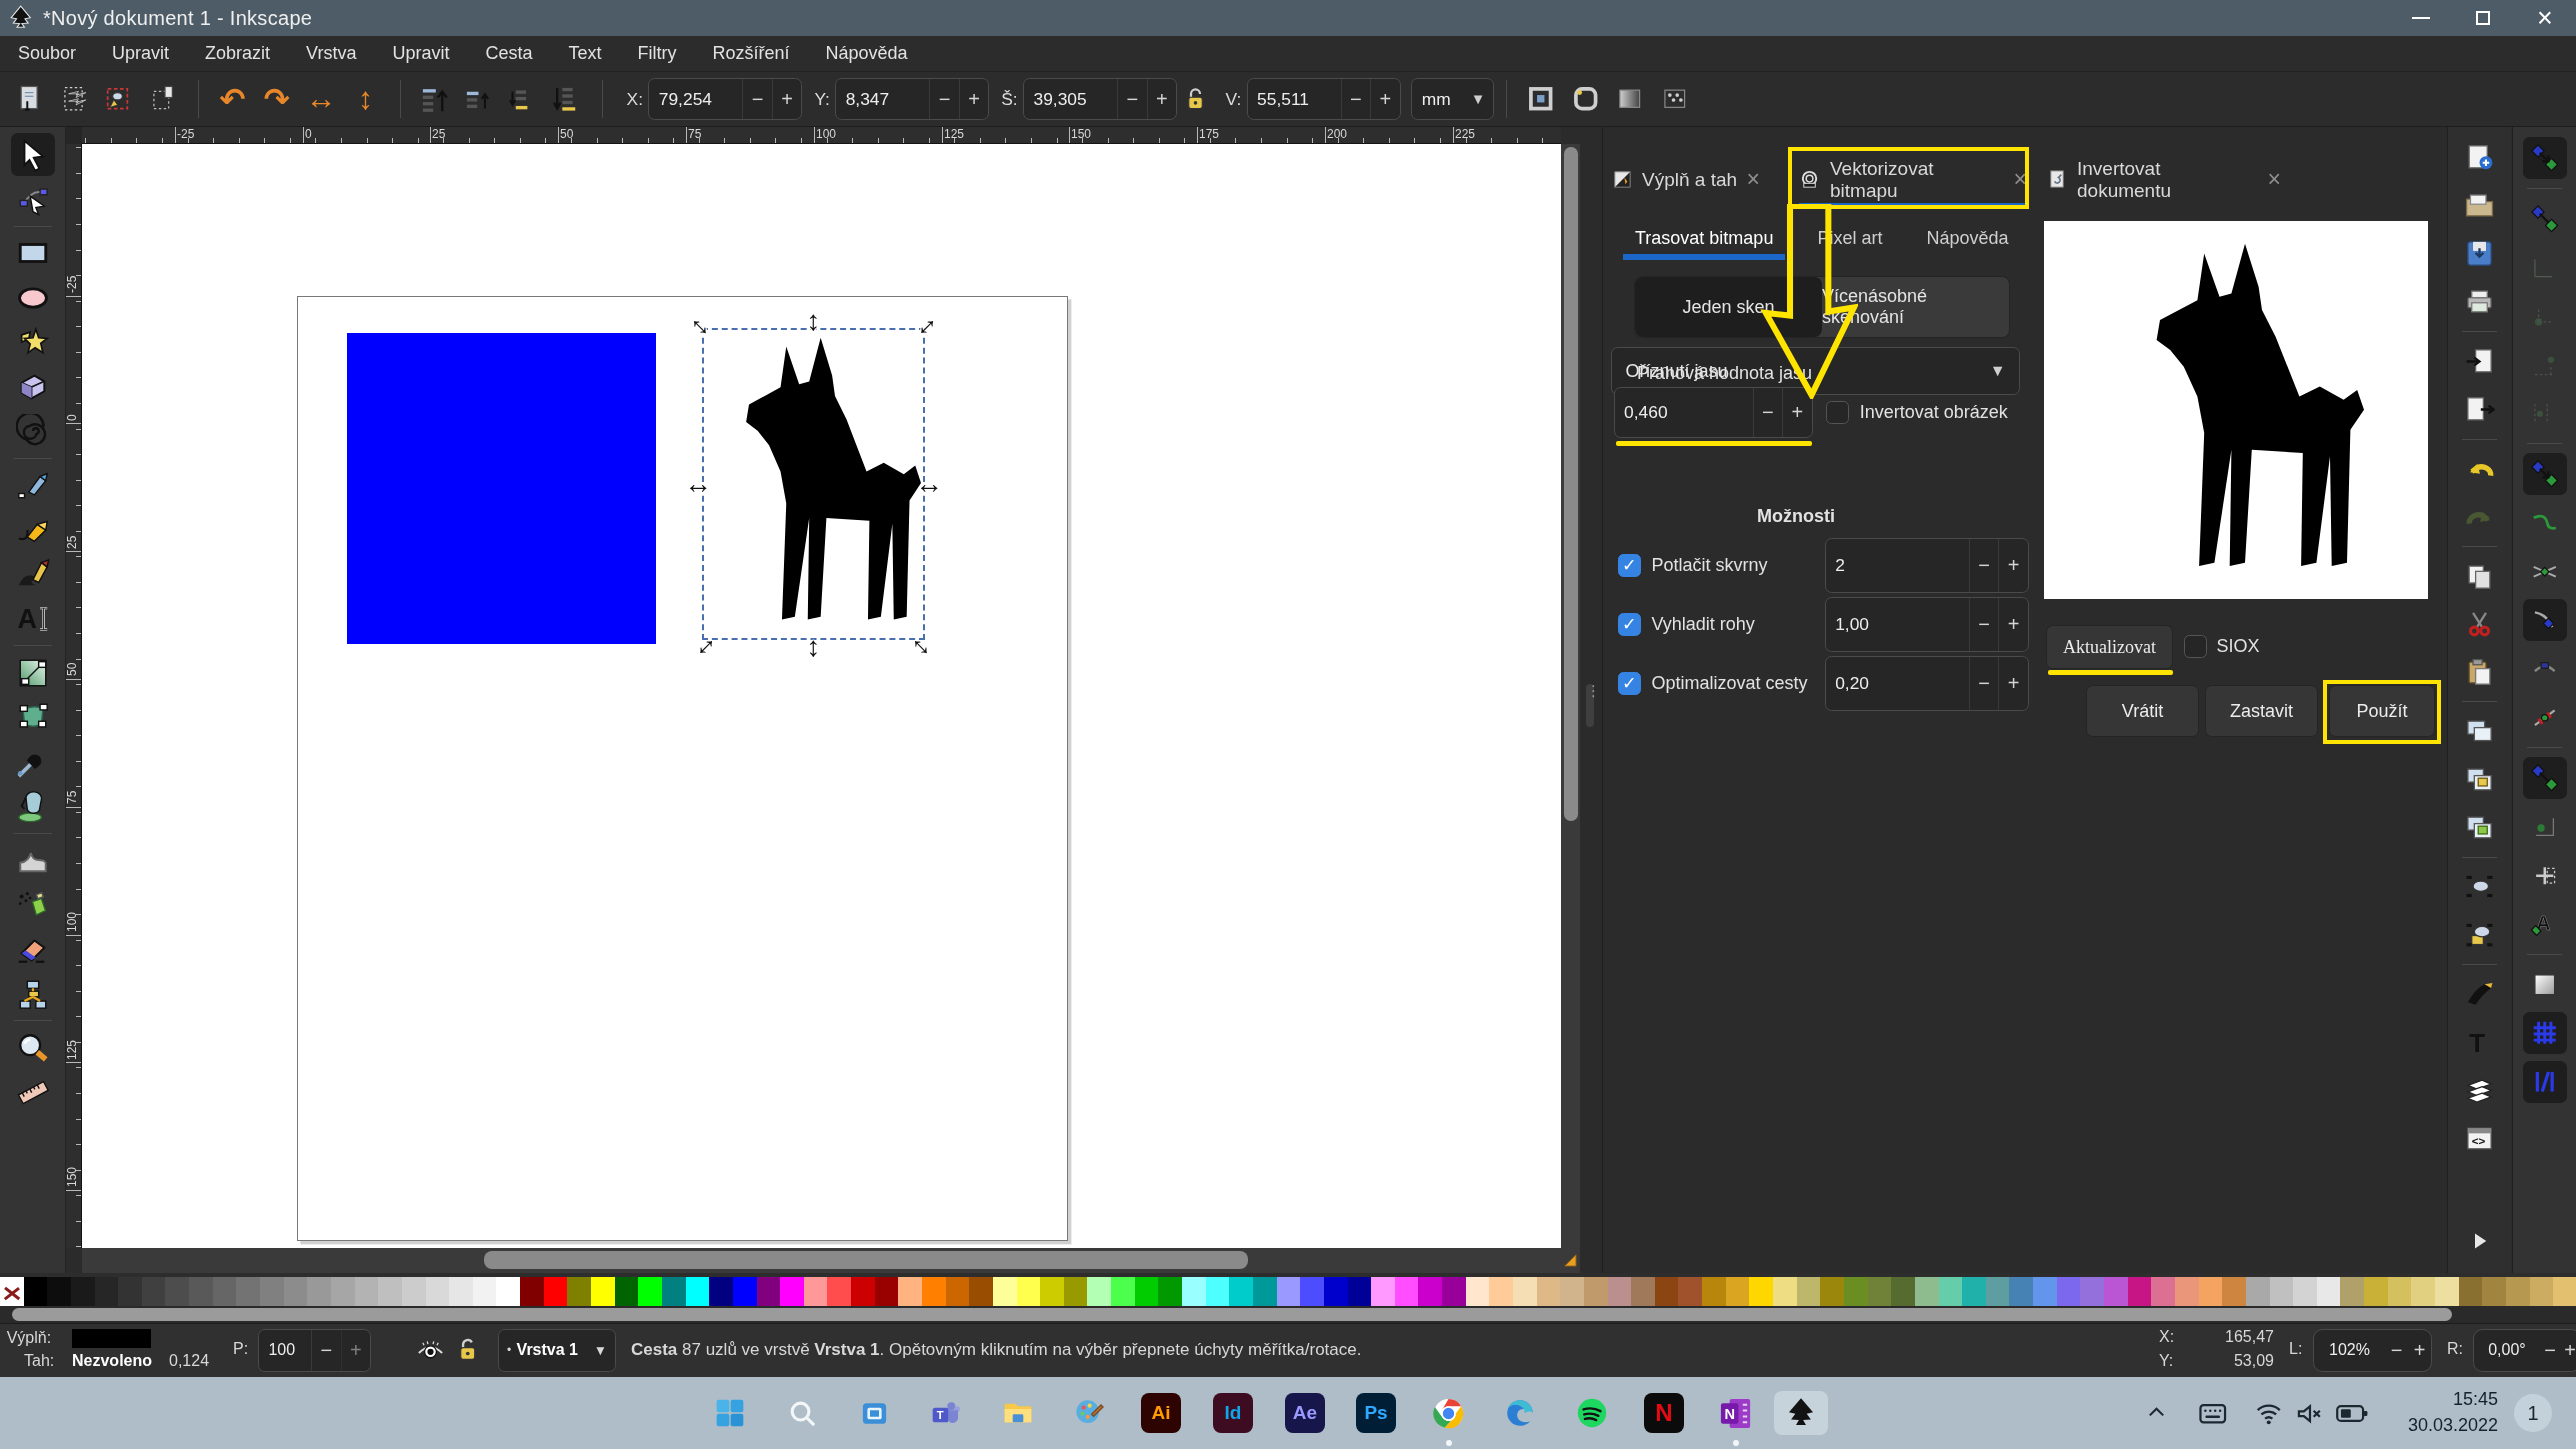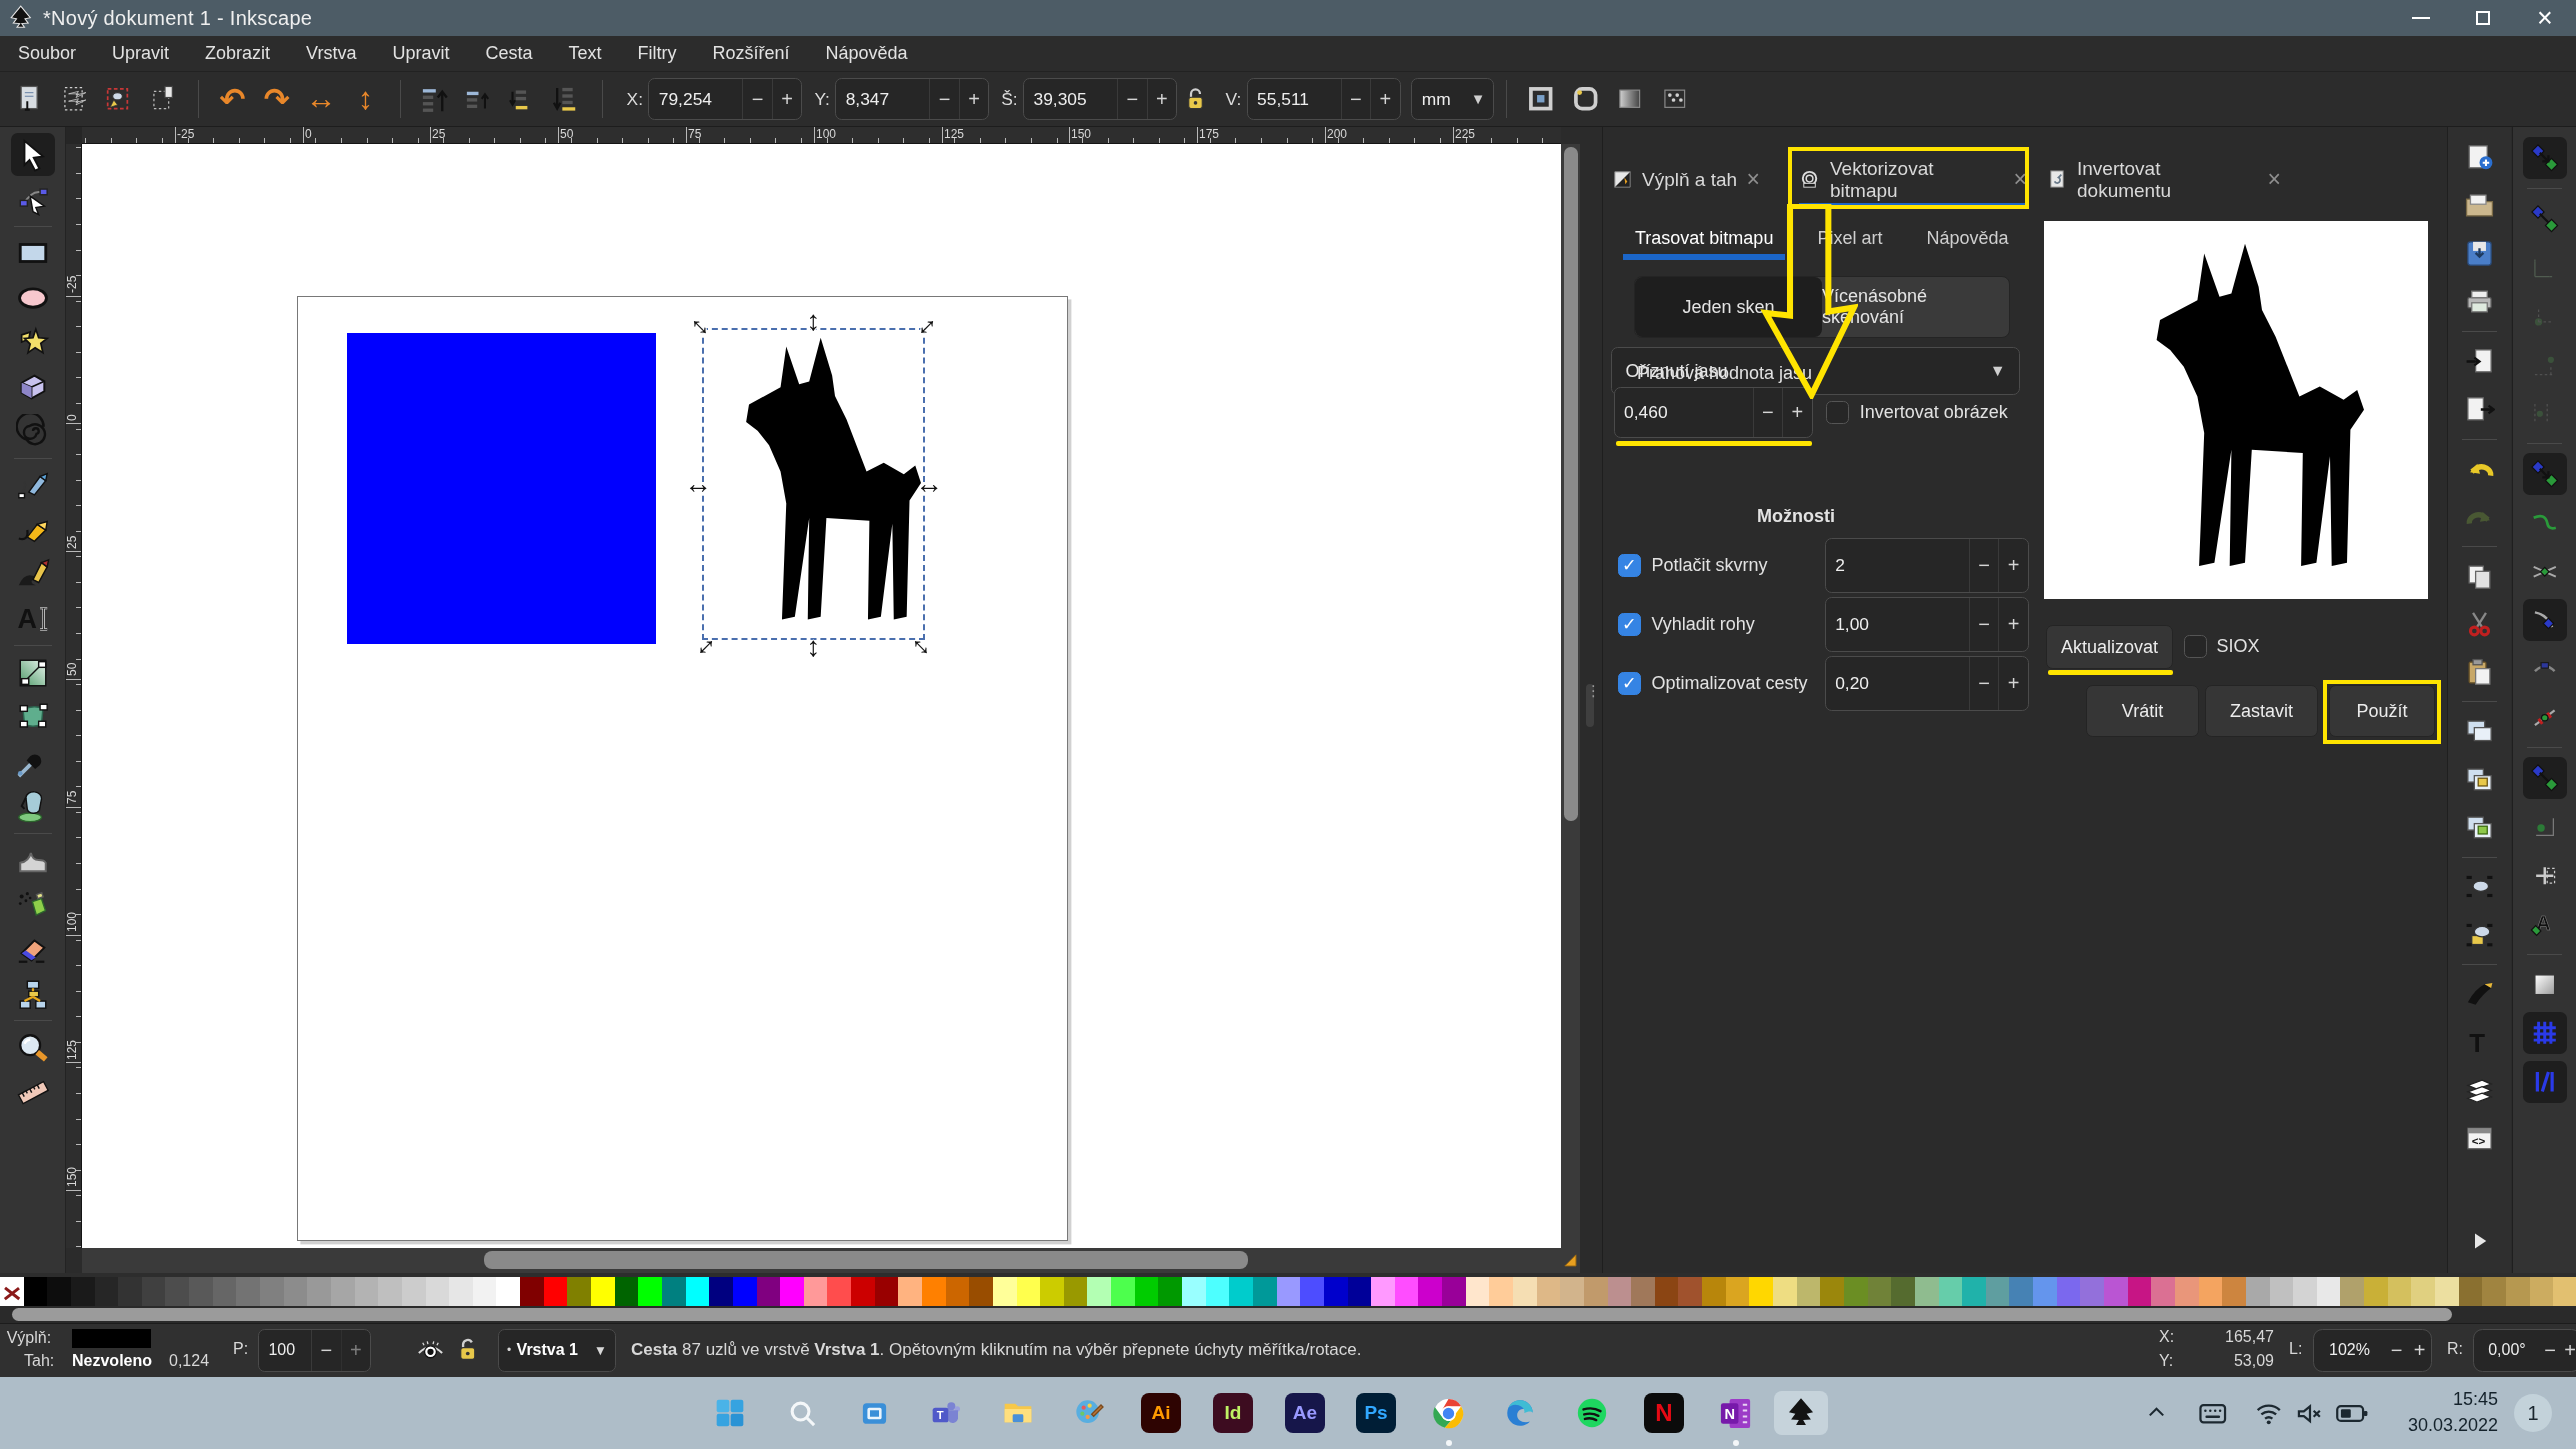--- a/index.html
+++ b/index.html
@@ -726,21 +726,21 @@
           <span class="sbtn">+</span>
         </div>
       </div>
 
       <div id="preview" class="abs">
         <svg style="margin:16px auto 0;display:block;" width="255" height="349" viewBox="0 0 150 210" preserveAspectRatio="none">
           <path d="M28 62 L30 50 L52 38 L56 10 L65 36 L72 34 L80 4 L88 30 L90 44 L98 60 L112 96 L124 90 L138 98 L146 92 L150 104 L142 116 L140 196 L131 198 L130 132 L122 196 L113 198 L114 130 L84 128 L80 196 L71 198 L72 128 L62 196 L53 198 L56 118 L52 96 L44 78 L36 68 Z" fill="#000"></path>
         </svg>
       </div>
 
-      <div class="btn" style="position:absolute;left:443px;top:498px;width:127px;height:44px;">Aktualizovat</div>
+      <div class="btn" style="position:absolute;left:443px;top:498px;width:127px;height:44px;font-family:Liberation Serif, serif;">Aktualizovat</div>
       <div class="abs yline" style="left:445px;top:543px;width:125px;"></div>
       <div class="row" style="position:absolute;left:581px;top:508px;gap:9.4px;">
         <span class="cb"></span>
         <span class="plabel">SIOX</span>
       </div>
 
       <div class="btn" style="position:absolute;left:483px;top:558px;width:113px;height:52px;">Vrátit</div>
       <div class="btn" style="position:absolute;left:602px;top:558px;width:113px;height:52px;">Zastavit</div>
       <div class="btn" style="position:absolute;left:726px;top:558px;width:106px;height:52px;">Použít</div>
       <div class="abs ylw" style="left:720px;top:553px;width:118px;height:64px;pointer-events:none;"></div>
@@ -1246,21 +1246,21 @@
           <circle cx="12.5" cy="6.5" r="1.6" fill="#f2d24a"></circle>
           <circle cx="7" cy="12.5" r="1.6" fill="#6ac86a"></circle>
           <circle cx="11" cy="15" r="1.6" fill="#f29a4a"></circle>
           <path d="M14 13 L21 6 L22.5 7.5 L15.5 14.5 Z" fill="#b8763a" stroke="#7a4a1e"></path>
         </svg>
     </div>
     <div class="app" style="left:1139px;">
       <div class="brand" style="background:#2e0402;color:#ff9a00;">Ai</div>
     </div>
     <div class="app" style="left:1211px;">
-      <div class="brand" style="background:#3d0c20;color:#bef264;">Id</div>
+      <div class="brand" style="background:#3d0c20;color:#0ea5e9;">Id</div>
     </div>
     <div class="app" style="left:1283px;">
       <div class="brand" style="background:#16164a;color:#9999ff;">Ae</div>
     </div>
     <div class="app" style="left:1354px;">
       <div class="brand" style="background:#001e36;color:#31a8ff;">Ps</div>
     </div>
     <div class="app" style="left:1426px;">
       <svg width="35" height="35" viewBox="0 0 24 24">
           <circle cx="12" cy="12" r="10" fill="#fff"></circle>

